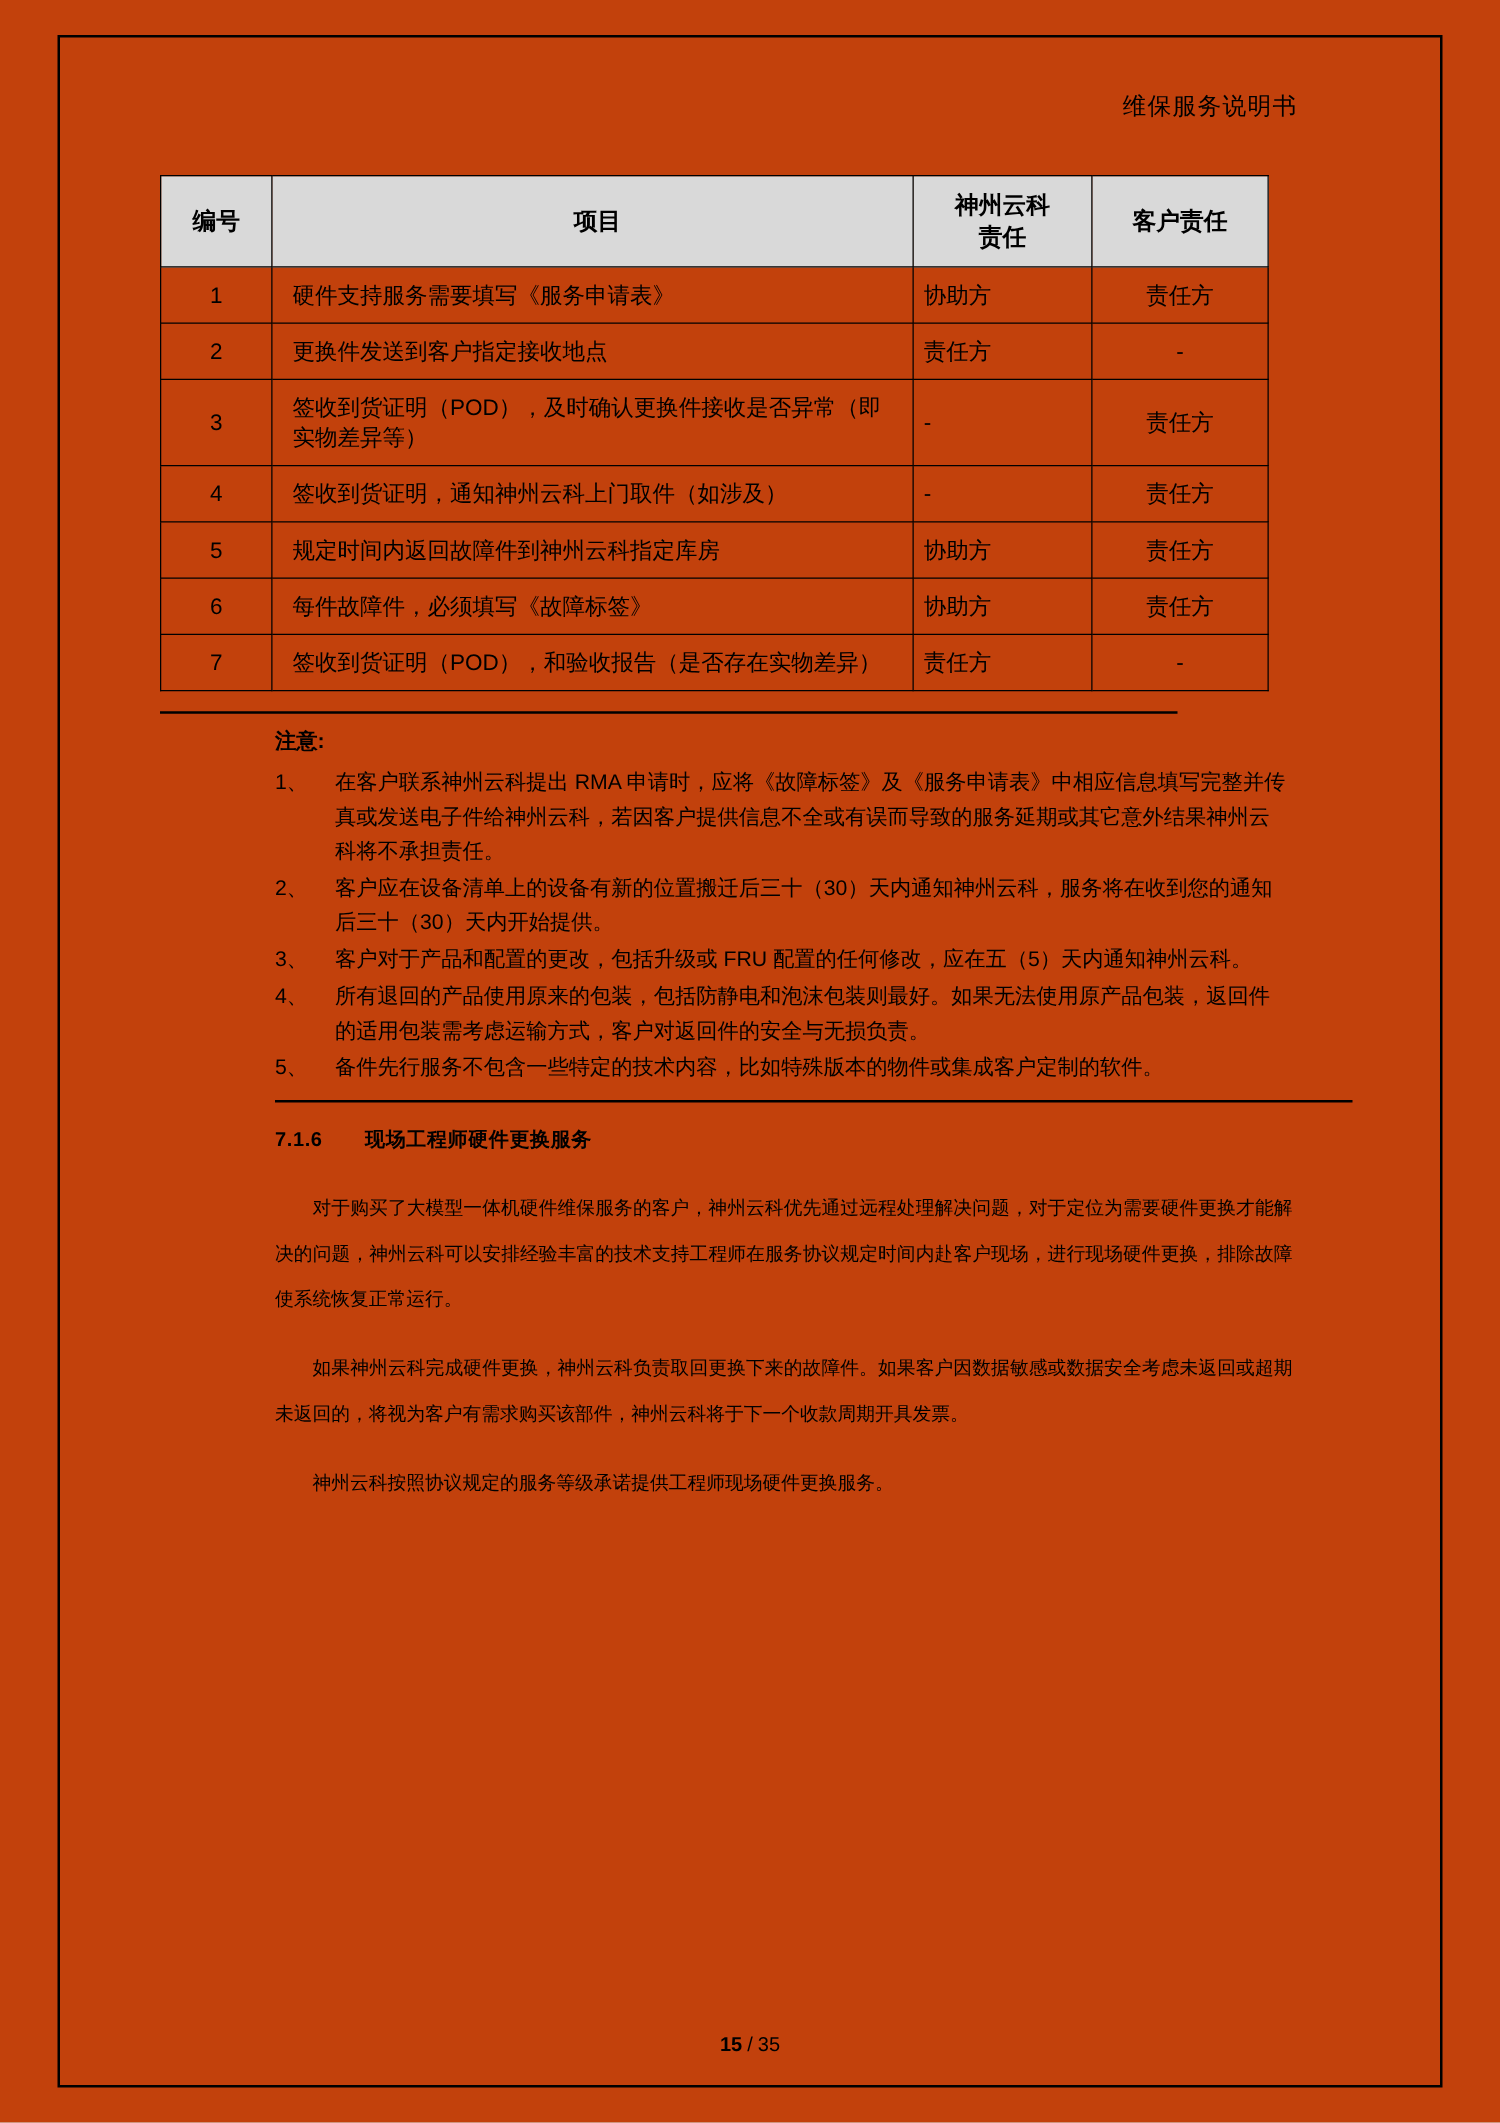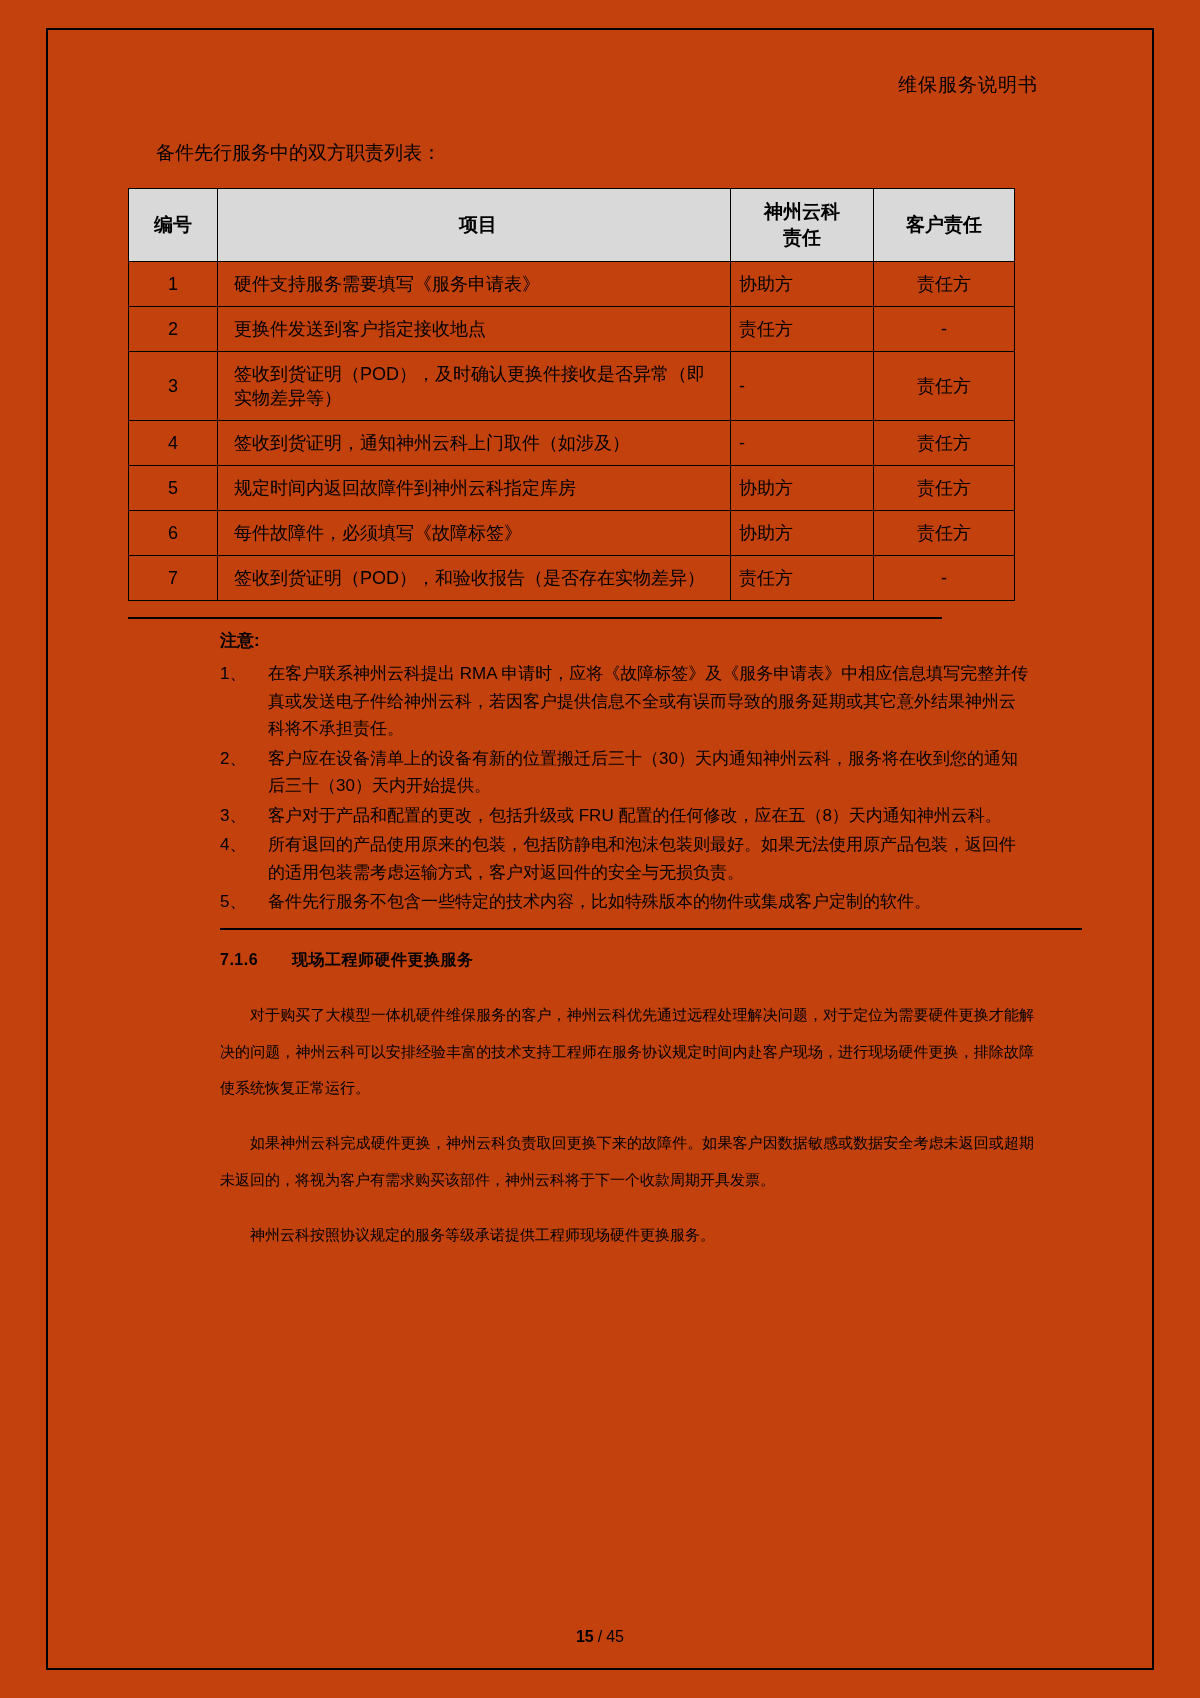--- a/index.html
+++ b/index.html
@@ -147,21 +147,20 @@
 </style>
 </head>
 <body>
 
 <div class="page">
   <div class="page-border"></div>
   <div class="content">
 
     <div class="doc-header">维保服务说明书</div>
 
-    <div class="intro-line">备件先行服务中的双方职责列表：</div>
 
     <table class="resp">
       <thead>
         <tr>
           <th class="col-no">编号</th>
           <th class="col-item" style="text-align:center">项目</th>
           <th class="col-cn">
             <span>神州云科</span><br>
             <span>责任</span>
           </th>
@@ -222,21 +221,21 @@
       <li>
         <span class="note-num">1、</span>
         <span class="note-text">在客户联系神州云科提出 RMA 申请时，应将《故障标签》及《服务申请表》中相应信息填写完整并传真或发送电子件给神州云科，若因客户提供信息不全或有误而导致的服务延期或其它意外结果神州云科将不承担责任。</span>
       </li>
       <li>
         <span class="note-num">2、</span>
         <span class="note-text">客户应在设备清单上的设备有新的位置搬迁后三十（30）天内通知神州云科，服务将在收到您的通知后三十（30）天内开始提供。</span>
       </li>
       <li>
         <span class="note-num">3、</span>
-        <span class="note-text">客户对于产品和配置的更改，包括升级或 FRU 配置的任何修改，应在五（8）天内通知神州云科。</span>
+        <span class="note-text">客户对于产品和配置的更改，包括升级或 FRU 配置的任何修改，应在五（5）天内通知神州云科。</span>
       </li>
       <li>
         <span class="note-num">4、</span>
         <span class="note-text">所有退回的产品使用原来的包装，包括防静电和泡沫包装则最好。如果无法使用原产品包装，返回件的适用包装需考虑运输方式，客户对返回件的安全与无损负责。</span>
       </li>
       <li>
         <span class="note-num">5、</span>
         <span class="note-text">备件先行服务不包含一些特定的技术内容，比如特殊版本的物件或集成客户定制的软件。</span>
       </li>
     </ul>
@@ -247,15 +246,15 @@
       <span class="num">7.1.6</span><span>现场工程师硬件更换服务</span>
     </h2>
 
     <p class="body-para">对于购买了大模型一体机硬件维保服务的客户，神州云科优先通过远程处理解决问题，对于定位为需要硬件更换才能解决的问题，神州云科可以安排经验丰富的技术支持工程师在服务协议规定时间内赴客户现场，进行现场硬件更换，排除故障使系统恢复正常运行。</p>
     <p class="body-para">如果神州云科完成硬件更换，神州云科负责取回更换下来的故障件。如果客户因数据敏感或数据安全考虑未返回或超期未返回的，将视为客户有需求购买该部件，神州云科将于下一个收款周期开具发票。</p>
     <p class="body-para tight">神州云科按照协议规定的服务等级承诺提供工程师现场硬件更换服务。</p>
 
   </div>
 
   <div class="footer">
-    <span class="pg">15</span><span class="sep">/</span><span>45</span>
+    <span class="pg">15</span><span class="sep">/</span><span>35</span>
   </div>
 </div>
 
 </body></html>

